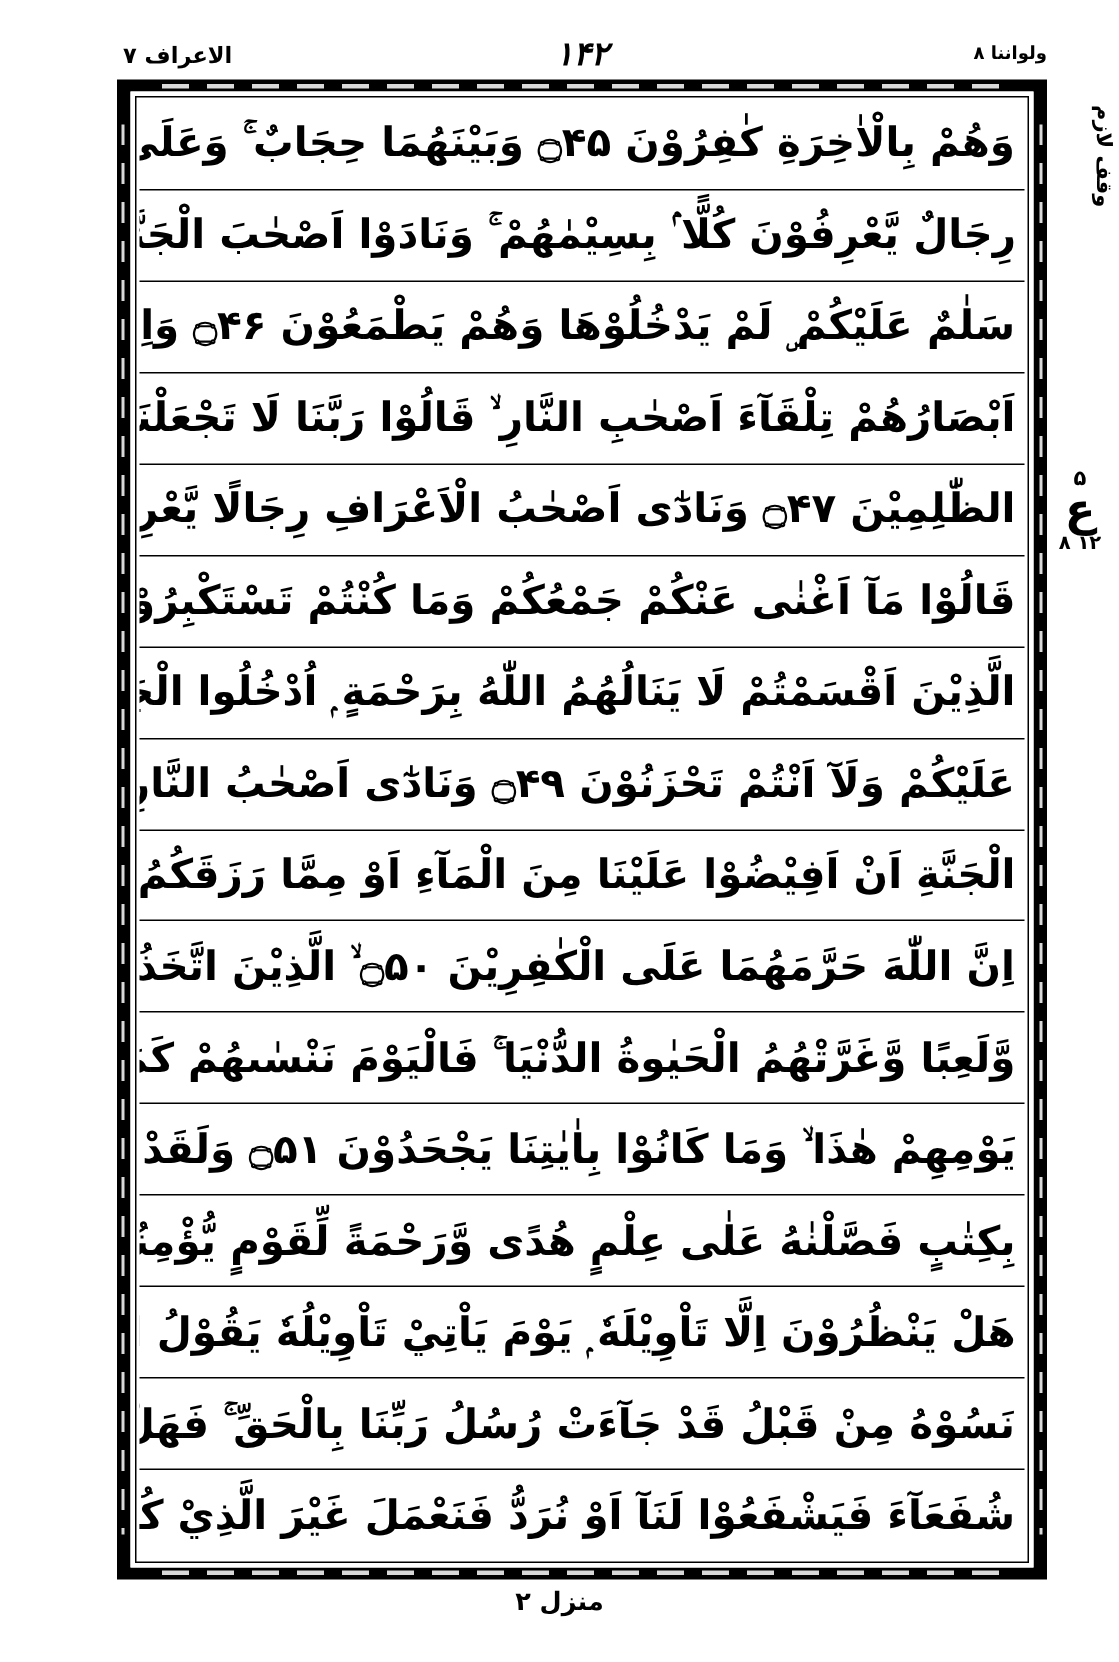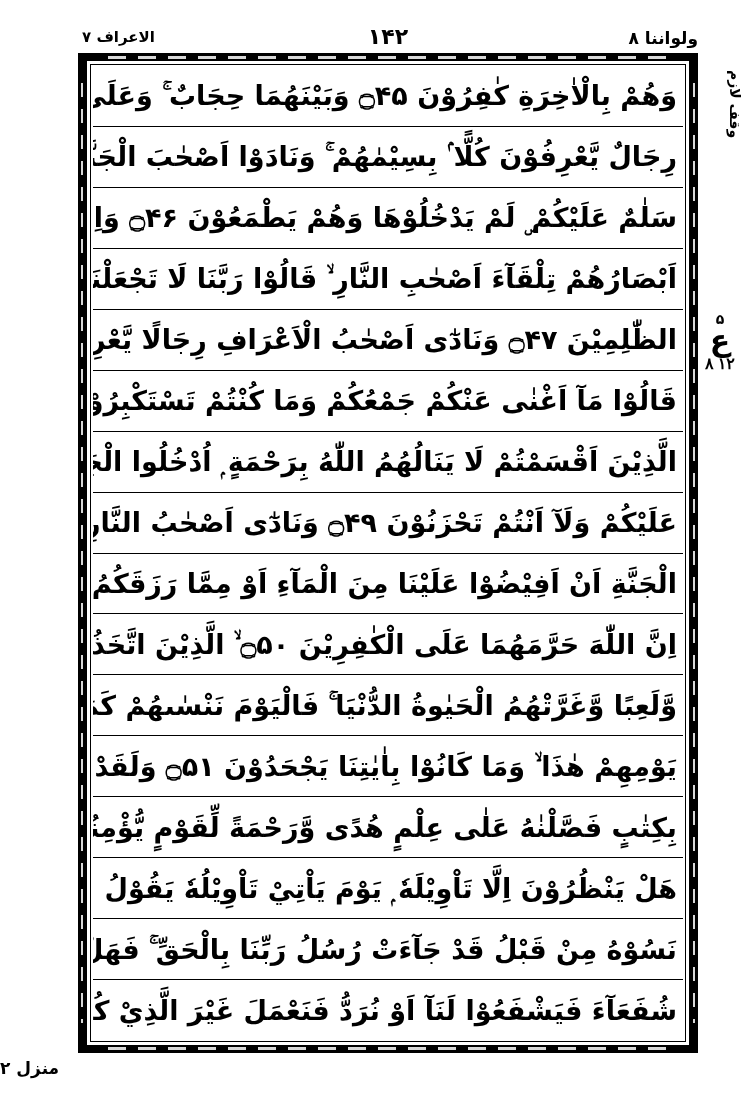--- a/index.html
+++ b/index.html
@@ -33,26 +33,27 @@
   }
   .hdr-center {
     position: absolute;
     left: 50%;
     transform: translateX(-50%);
     top: -4px;
     font-size: 22px;
     font-weight: bold;
     letter-spacing: 1px;
     white-space: nowrap;
+    font-style: italic;
   }
   .hdr-right {
     position: absolute;
     right: 0;
     top: 0;
-    font-size: 17px;
+    font-size: 12px;
     font-weight: bold;
     direction: rtl;
     white-space: nowrap;
     margin-left: 48px;
   }
 
   
   .frame {
     position: absolute;
     left: 78px;
@@ -137,31 +138,30 @@
   }
   .ruku-top {
     font-size: 14px;
     display: block;
   }
   .ruku-ain {
     font-size: 30px;
     display: block;
   }
   .ruku-bottom {
-    font-size: 16px;
-    display: block;
-    font-family: Liberation Serif, serif;
+    font-size: 13px;
+    display: block;
   }
 
   .footer {
     position: absolute;
     top: 1058px;
     left: 0;
     width: 746px;
-    text-align: left;
+    text-align: center;
     font-size: 17px;
     font-weight: bold;
     direction: rtl;
   }
 
   
   .deco-top, .deco-bottom {
     position: absolute;
     left: 30px;
     right: 30px;

